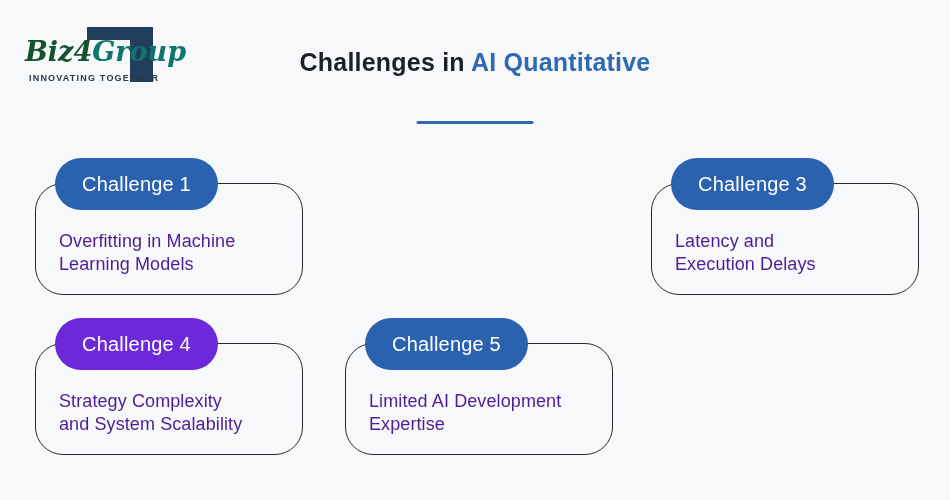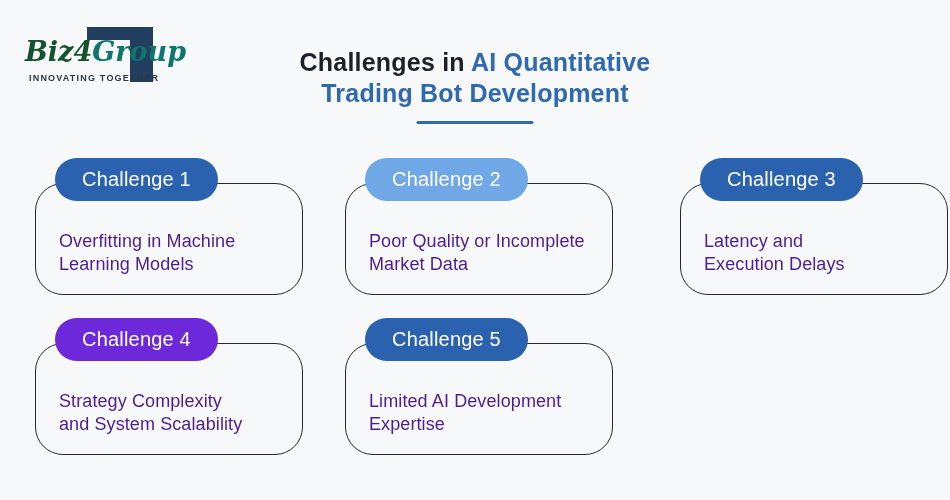--- a/index.html
+++ b/index.html
@@ -49,27 +49,27 @@
   }
 
   
   .card {
     position: absolute; width: 268px; height: 112px;
     border: 1.3px solid #25282c; border-radius: 28px;
     background: transparent;
   }
   .c1 { left: 35px;  top: 183px; }
   .c2 { left: 345px; top: 183px; }
-  .c3 { left: 680px; top: 183px; }
+  .c3 { left: 651px; top: 183px; }
   .c4 { left: 35px;  top: 343px; }
   .c5 { left: 345px; top: 343px; }
 
   .pill {
     position: absolute; left: 19px; top: -26px;
-    height: 43px; padding: 8px 27px;
+    height: 52px; padding: 8px 27px;
     display: inline-flex; align-items: center; justify-content: center;
     border-radius: 26px;
     color: #ffffff; font-size: 20px; font-weight: 500; letter-spacing: 0.2px;
     white-space: nowrap;
   }
   .card-text {
     position: absolute; left: 23px; top: 46px; right: 12px;
     font-size: 18px; font-weight: 400; line-height: 23px;
     color: #4c1d95; letter-spacing: 0.1px;
   }
@@ -82,43 +82,33 @@
   <div class="logo">
     <div class="logo-bracket"></div>
     <div class="logo-text">
       <span class="logo-biz">Biz</span><span class="logo-four">4</span><span class="logo-group">Group</span>
     </div>
     <div class="logo-tagline">INNOVATING TOGETHER</div>
   </div>
 
   <div class="title">
     <span class="t-dark">Challenges in </span><span class="t-blue">AI Quantitative</span><br>
-    <span class="t-blue">Trading Bot Development</span>
   </div>
   <div class="title-underline"></div>
 
   <div class="card c1">
     <div class="pill" style="background-color: rgb(43, 98, 175);">
       <span>Challenge 1</span>
     </div>
     <div class="card-text">
       <span>Overfitting in Machine</span><br>
       <span>Learning Models</span>
     </div>
   </div>
 
-  <div class="card c2">
-    <div class="pill" style="background-color: rgb(112, 167, 231);">
-      <span>Challenge 2</span>
-    </div>
-    <div class="card-text">
-      <span>Poor Quality or Incomplete</span><br>
-      <span>Market Data</span>
-    </div>
-  </div>
 
   <div class="card c3">
     <div class="pill" style="background-color: rgb(43, 98, 175);">
       <span>Challenge 3</span>
     </div>
     <div class="card-text">
       <span>Latency and</span><br>
       <span>Execution Delays</span>
     </div>
   </div>

